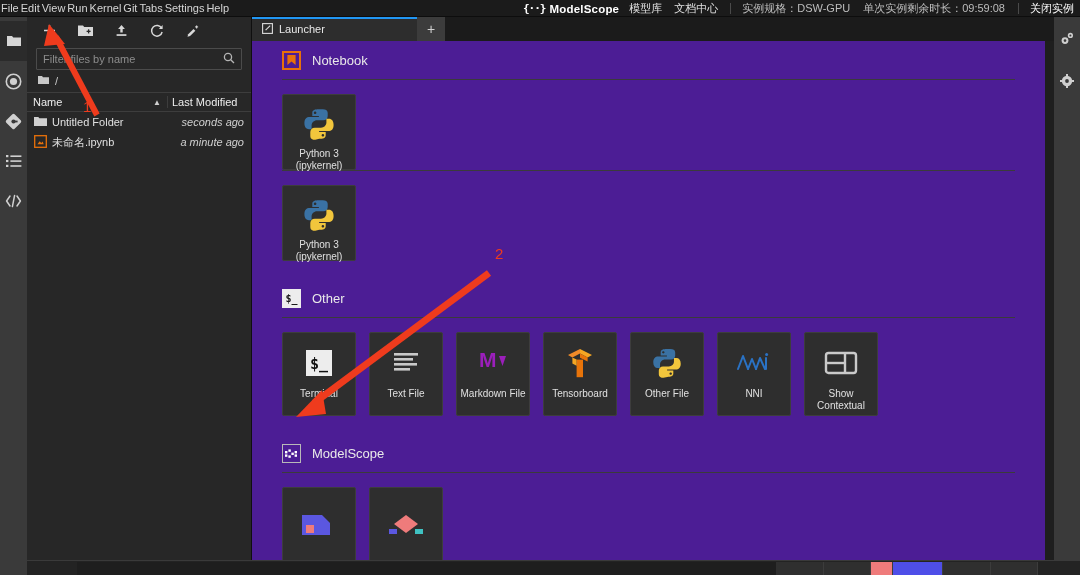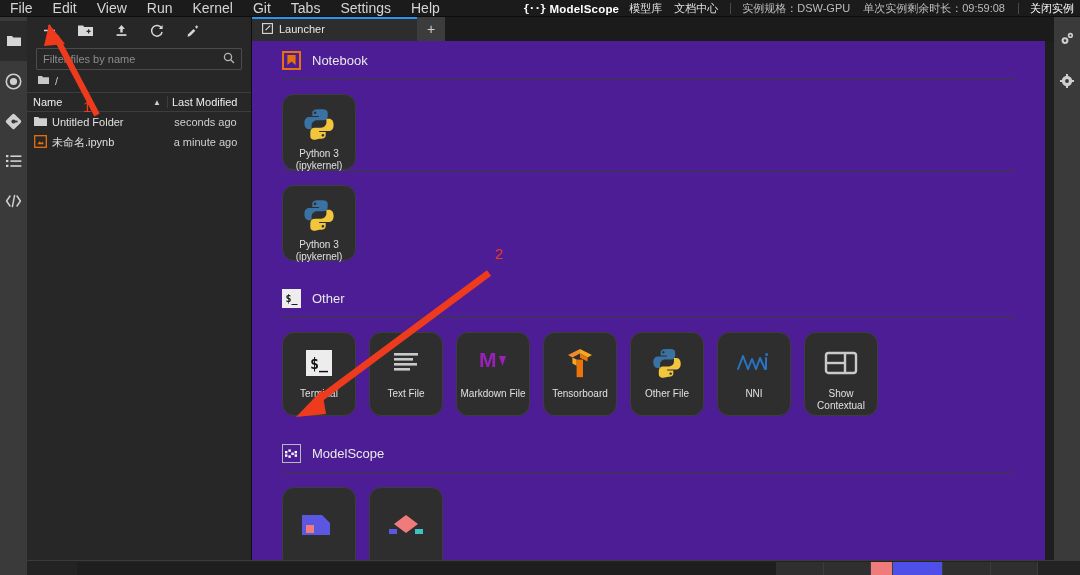--- a/index.html
+++ b/index.html
@@ -12,21 +12,21 @@
   }
   #app { position: relative; width: 1080px; height: 575px; }
 
   
   .menubar {
     position: absolute; top: 0; left: 0; width: 1080px; height: 17px;
     background: #1b1b1b; display: flex; align-items: center;
     border-bottom: 1px solid #0d0d0d;
   }
   .menu-item {
-    font-size: 14px; color: #d5d5d5; padding: 0 10px; line-height: 17px;
+    font-size: 11px; color: #d5d5d5; padding: 0 1px; line-height: 17px;
     white-space: nowrap;
   }
   .menubar-right {
     position: absolute; right: 0; top: 0; height: 17px;
     display: flex; align-items: center; padding-right: 6px;
   }
   .ms-logo { display: flex; align-items: center; gap: 4px; margin-right: 10px; }
   .ms-logo-glyph {
     font-size: 11px; color: #ffffff; letter-spacing: -1px; font-weight: bold;
     font-family: "DejaVu Sans Mono", monospace;
@@ -74,21 +74,21 @@
   .fp-header {
     display: flex; height: 20px; align-items: center;
     border-top: 1px solid #3d3d3d; border-bottom: 1px solid #3d3d3d;
     font-size: 11px; color: #ededed; font-weight: normal;
   }
   .fp-h-name { flex: 1; padding-left: 6px; display: flex; align-items: center; }
   .fp-sort { margin-left: auto; margin-right: 6px; font-size: 8px; color: #cfcfcf; }
   .fp-h-mod { width: 84px; padding-left: 4px; border-left: 1px solid #3d3d3d; }
   .fp-row { display: flex; height: 20px; align-items: center; font-size: 11px; color: #e0e0e0; }
   .fp-r-name { flex: 1; display: flex; align-items: center; gap: 5px; padding-left: 7px; overflow: hidden; }
-  .fp-r-mod { width: 84px; text-align: center; padding-right: 7px; color: #d0d0d0; }
+  .fp-r-mod { width: 84px; text-align: right; padding-right: 7px; color: #d0d0d0; font-style: italic; }
 
   
   .main {
     position: absolute; left: 252px; top: 17px; width: 1035px; height: 558px;
     background: #1e1e1e;
   }
   .tabbar { height: 24px; background: #1b1b1b; display: flex; align-items: stretch; }
   .tab {
     position: relative; min-width: 165px; background: #2d2d2d; display: flex; align-items: center;
     gap: 6px; padding: 7px 10px; font-size: 11px; color: #e8e8e8;
@@ -105,21 +105,21 @@
     background: #4c1d95; overflow: hidden;
   }
   .section { padding-left: 30px; }
   .sec-head { display: flex; align-items: center; gap: 11px; height: 38px; }
   .sec-title { font-size: 13px; color: #e9e9e9; }
   .sec-rule { height: 1px; background: #3b3b3b; margin: 0 30px 0 30px; }
   .tiles { display: flex; gap: 13px; padding: 14px 0 0 30px; }
   .tile {
     width: 74px; height: 76px; border: 1px solid #3d3d3d; background: #2e2e2e;
     display: flex; flex-direction: column; align-items: center; justify-content: flex-start;
-    padding-top: 12px; border-radius: 12px;
+    padding-top: 12px; border-radius: 2px;
   }
   .tile.tall { height: 84px; }
   .tile-ico { height: 36px; display: flex; align-items: center; justify-content: center; }
   .tile-lbl {
     margin-top: 7px; font-size: 10px; color: #e0e0e0; text-align: center; line-height: 12px;
     padding: 0 3px;
   }
 
   
   .chip { width: 19px; height: 19px; display: flex; align-items: center; justify-content: center; }

